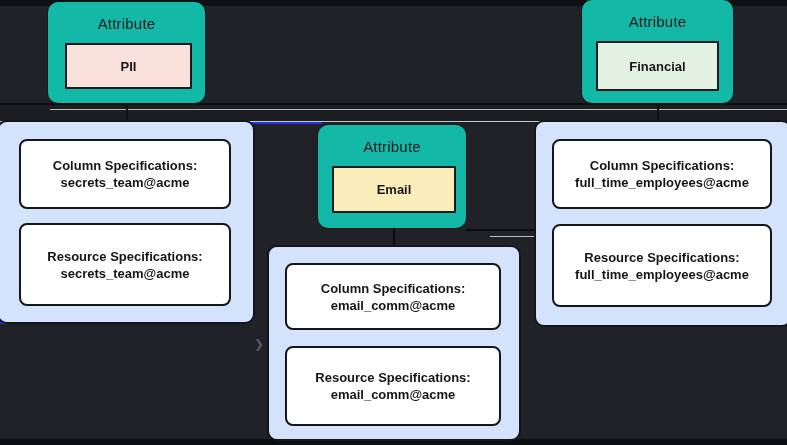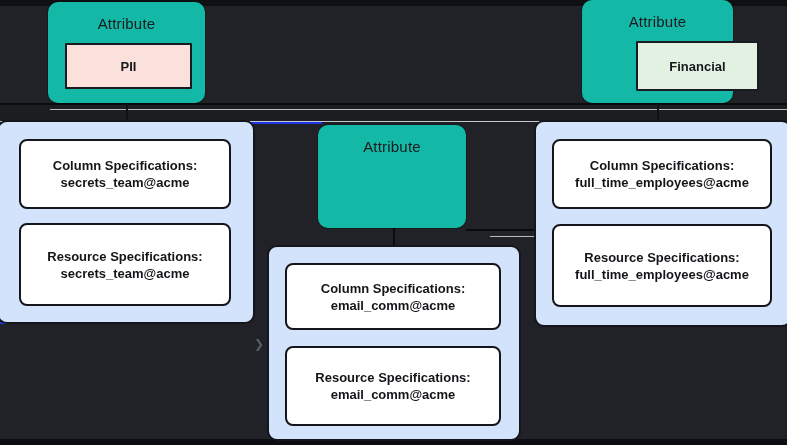--- a/index.html
+++ b/index.html
@@ -38,21 +38,21 @@
   }
   .attr-pii{left:48px;top:2px;width:157px;height:101px;}
   .attr-financial{left:582px;top:0;width:151px;height:103px;}
   .attr-email{left:318px;top:125px;width:148px;height:103px;}
   .chip{
     position:absolute;border:2px solid #1a1b20;border-radius:1px;
     display:flex;align-items:center;justify-content:center;
     font-size:13px;font-weight:700;color:#17181b;
   }
   .chip-pii{left:17px;top:41px;width:123px;height:42px;background:#fae1dc;}
-  .chip-financial{left:14px;top:41px;width:119px;height:46px;background:#e2f1e2;margin-left:40px;}
+  .chip-financial{left:14px;top:41px;width:119px;height:46px;background:#e2f1e2;}
   .chip-email{left:14px;top:41px;width:120px;height:43px;background:#fbedba;}
   
   .spec-card{
     position:absolute;background:#d2e3fb;border:2px solid #15161b;border-radius:10px;
     z-index:2;
   }
   .spec-left{left:-3px;top:120px;width:254px;height:200px;}
   .spec-middle{left:267px;top:245px;width:250px;height:192px;}
   .spec-right{left:534px;top:120px;width:254px;height:203px;}
   .spec-box{
@@ -92,20 +92,21 @@
     <div class="chip chip-pii">PII</div>
   </div>
 
   <div class="attr-card attr-financial">
     <div class="attr-title">Attribute</div>
     <div class="chip chip-financial">Financial</div>
   </div>
 
   <div class="attr-card attr-email">
     <div class="attr-title">Attribute</div>
+    <div class="chip chip-email">Email</div>
   </div>
 
   <div class="spec-card spec-left">
     <div class="spec-box box-col">
       <div>Column Specifications:</div>
       <div>secrets_team@acme</div>
     </div>
     <div class="spec-box box-res">
       <div>Resource Specifications:</div>
       <div>secrets_team@acme</div>

